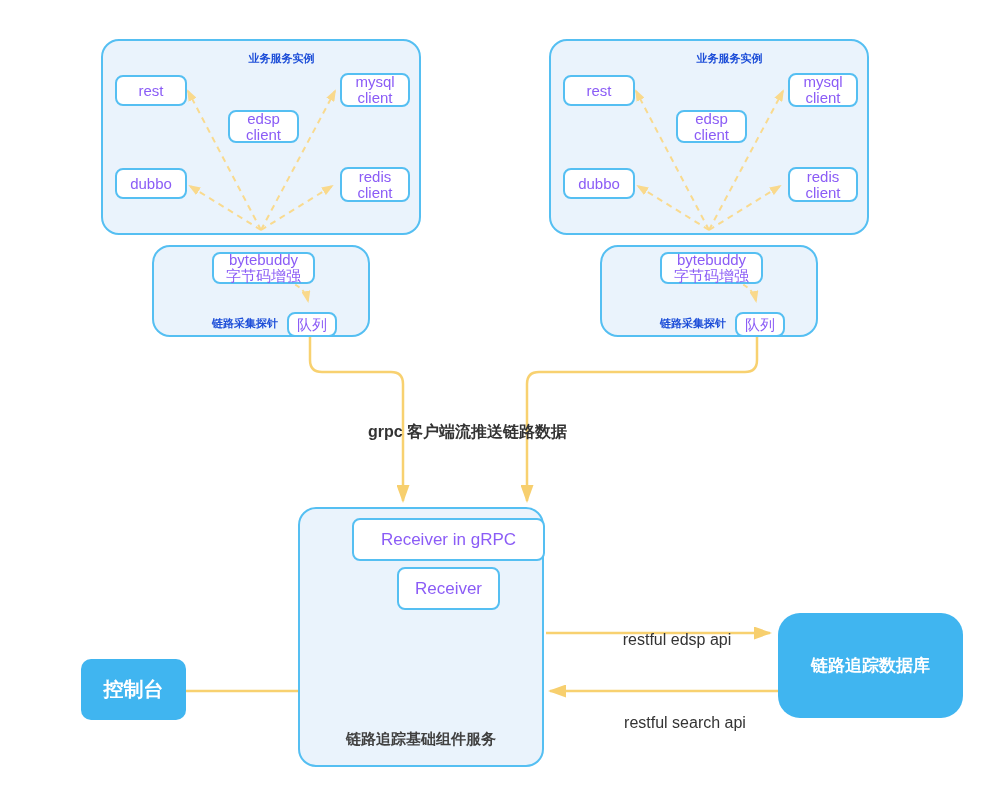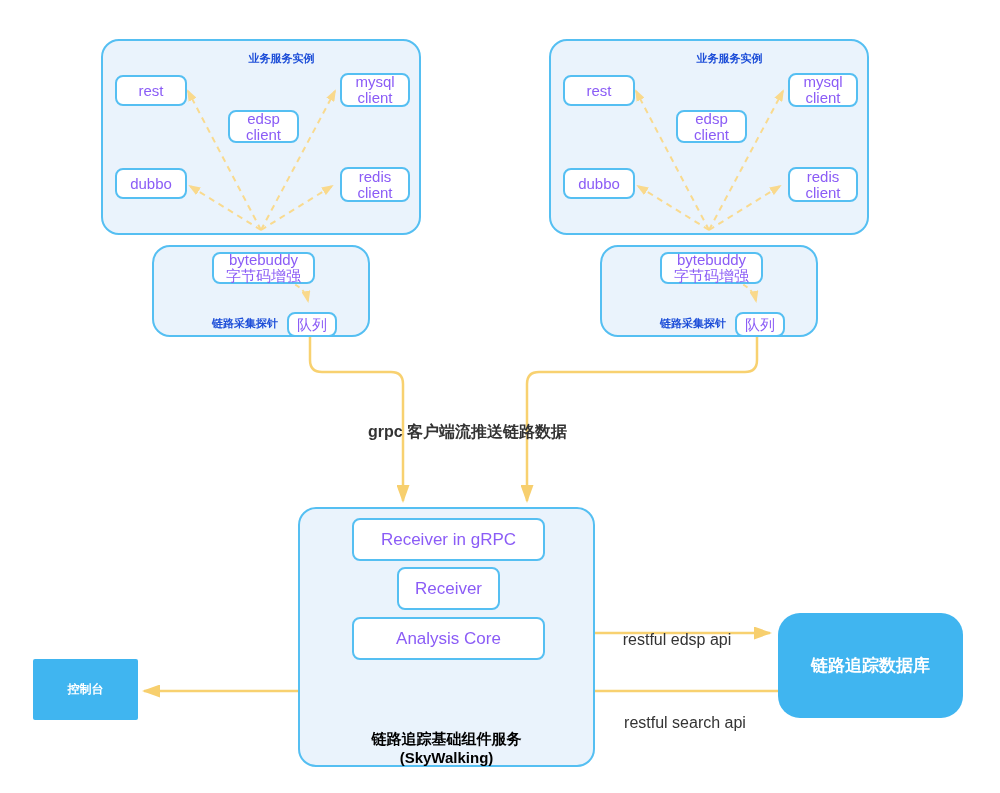--- a/index.html
+++ b/index.html
@@ -7,25 +7,25 @@
   svg.overlay { position:absolute; left:0; top:0; pointer-events:none; }
   .panel { position:absolute; background:#EAF3FC; border:2px solid #55BFF2; border-radius:18px; box-sizing:border-box; }
   .group-svg, .probe-svg { position:absolute; left:0; top:0; pointer-events:none; }
   .node { position:absolute; background:#ffffff; border:2px solid #55BFF2; border-radius:8px; box-sizing:border-box;
           display:flex; flex-direction:column; align-items:center; justify-content:center;
           font-size:15px; line-height:16px; color:#8b5cf6; text-align:center; }
   .panel-title { position:absolute; font-weight:bold; font-size:11px; color:#1d4ed8; white-space:nowrap;padding-left:41px; }
   .group-title { left:0; right:0; top:10px; text-align:center; }
   .probe-title { left:17px; top:69px; }
   .sw-node { font-size:17px; }
-  .sw-caption { position:absolute; left:0; right:0; text-align:center; font-weight:bold; font-size:15px; color:#000000; }
+  .sw-caption { position:absolute; left:0; right:0; text-align:center; font-weight:bold; font-size:15px; color:#404040; }
   .blue-box { position:absolute; background:#40B5F0; color:#ffffff; font-weight:bold; box-sizing:border-box;
               display:flex; flex-direction:column; align-items:center; justify-content:center; text-align:center; }
   .es-box { border-radius:22px; font-size:17px; line-height:27px; }
-  .console-box { border-radius:2px; font-size:12px; }
+  .console-box { border-radius:10px; font-size:20px;margin-left:48px; }
   .edge-label { position:absolute; color:#333333; font-size:16px; text-align:center; white-space:nowrap;margin-top:20px; }
   .edge-label.bold { font-weight:bold; }
 </style>
 </head>
 <body>
 
 <div class="canvas">
 
   <svg class="overlay" width="1000" height="793">
     <defs>
@@ -124,32 +124,28 @@
     <div class="node" style="left:133px; top:65px; width:50px; height:25px;">
       <span>队列</span>
     </div>
     <div class="panel-title probe-title">链路采集探针</div>
   </div>
 
   <div class="edge-label bold" style="left:330px; top:402px; width:275px;">grpc 客户端流推送链路数据</div>
   <div class="edge-label" style="left:597px; top:611px; width:160px;">restful edsp api</div>
   <div class="edge-label" style="left:600px; top:694px; width:170px;">restful search api</div>
 
-  <div class="panel" style="left:298px; top:507px; width:297px; height:260px;padding-left:20px;">
+  <div class="panel" style="left:298px; top:507px; width:246px; height:260px;padding-left:20px;">
     <div class="node sw-node" style="left:52px; top:9px; width:193px; height:43px;">
       <span>Receiver in gRPC</span>
     </div>
     <div class="node sw-node" style="left:97px; top:58px; width:103px; height:43px;">
       <span>Receiver</span>
     </div>
-    <div class="node sw-node" style="left:52px; top:108px; width:193px; height:43px;">
-      <span>Analysis Core</span>
-    </div>
     <div class="sw-caption" style="top:221px;">链路追踪基础组件服务</div>
-    <div class="sw-caption" style="top:240px;">(SkyWalking)</div>
   </div>
 
   <div class="blue-box es-box" style="left:778px; top:613px; width:185px; height:105px;">
     <span>链路追踪数据库</span>
   </div>
 
   <div class="blue-box console-box" style="left:33px; top:659px; width:105px; height:61px;">
     <span>控制台</span>
   </div>
 

